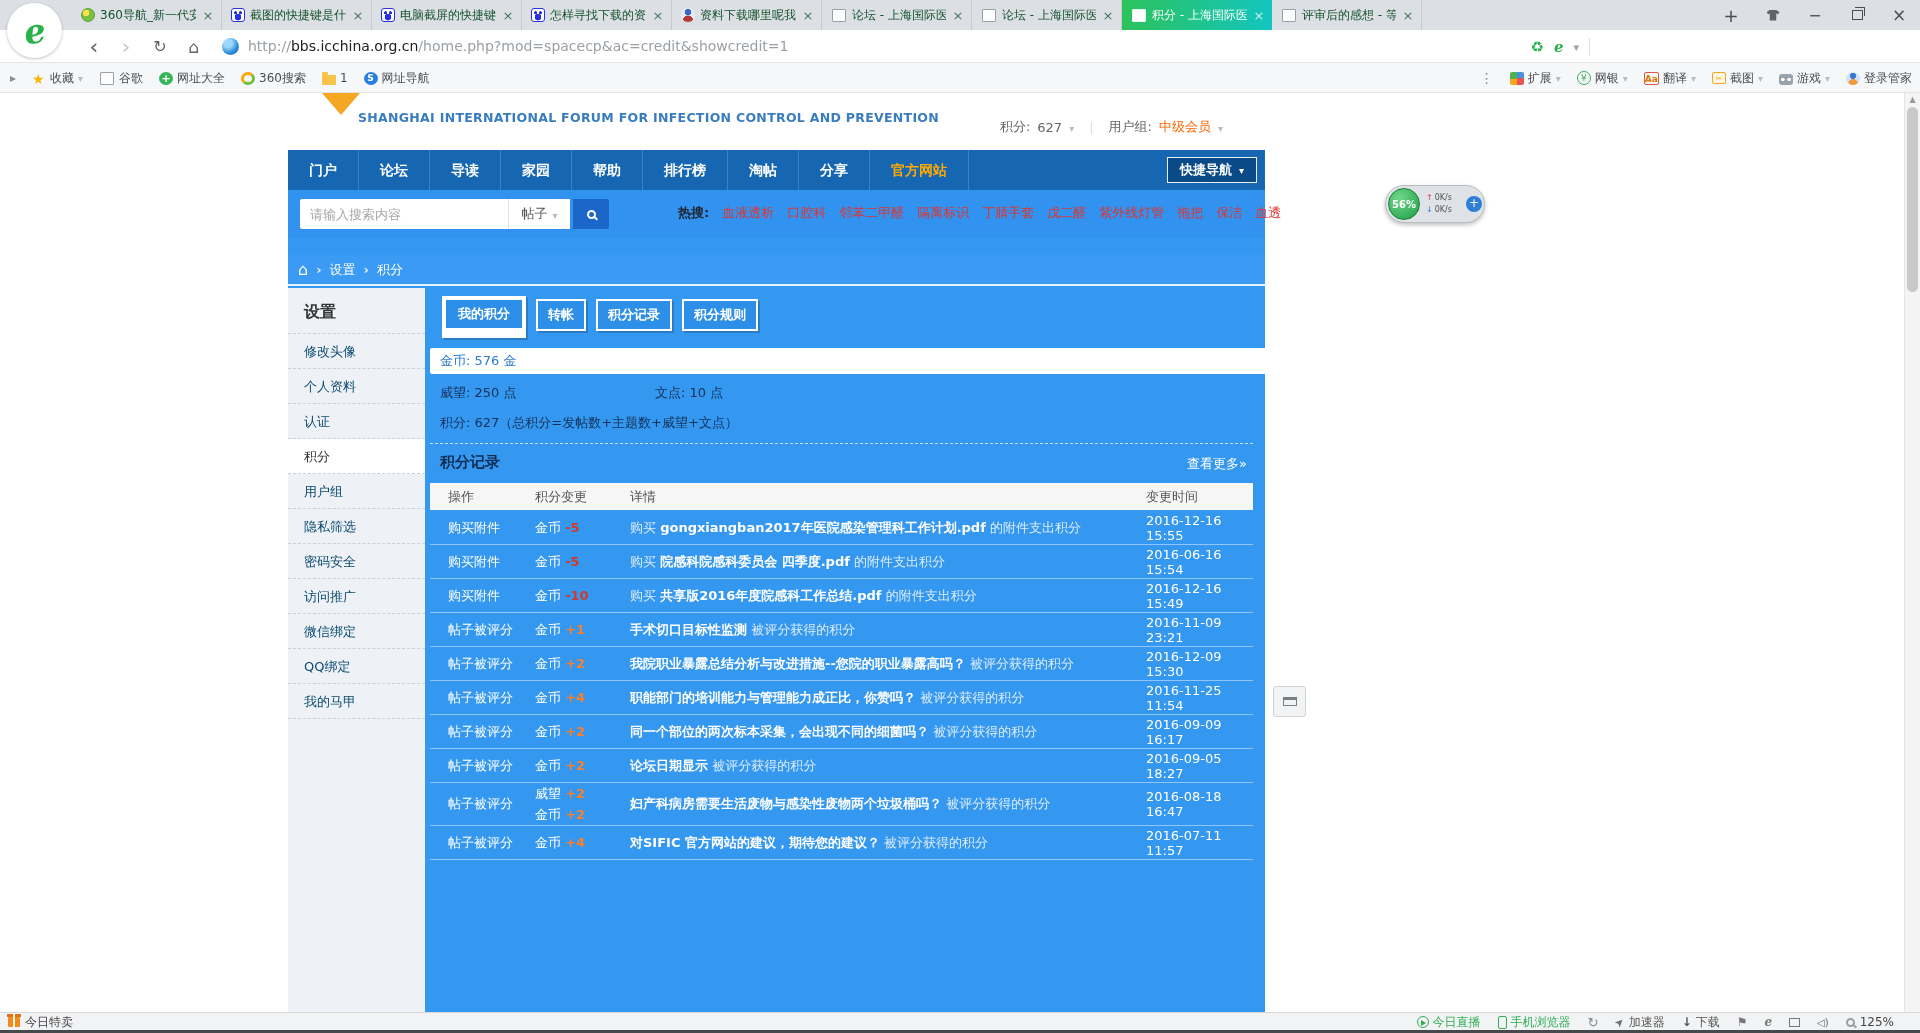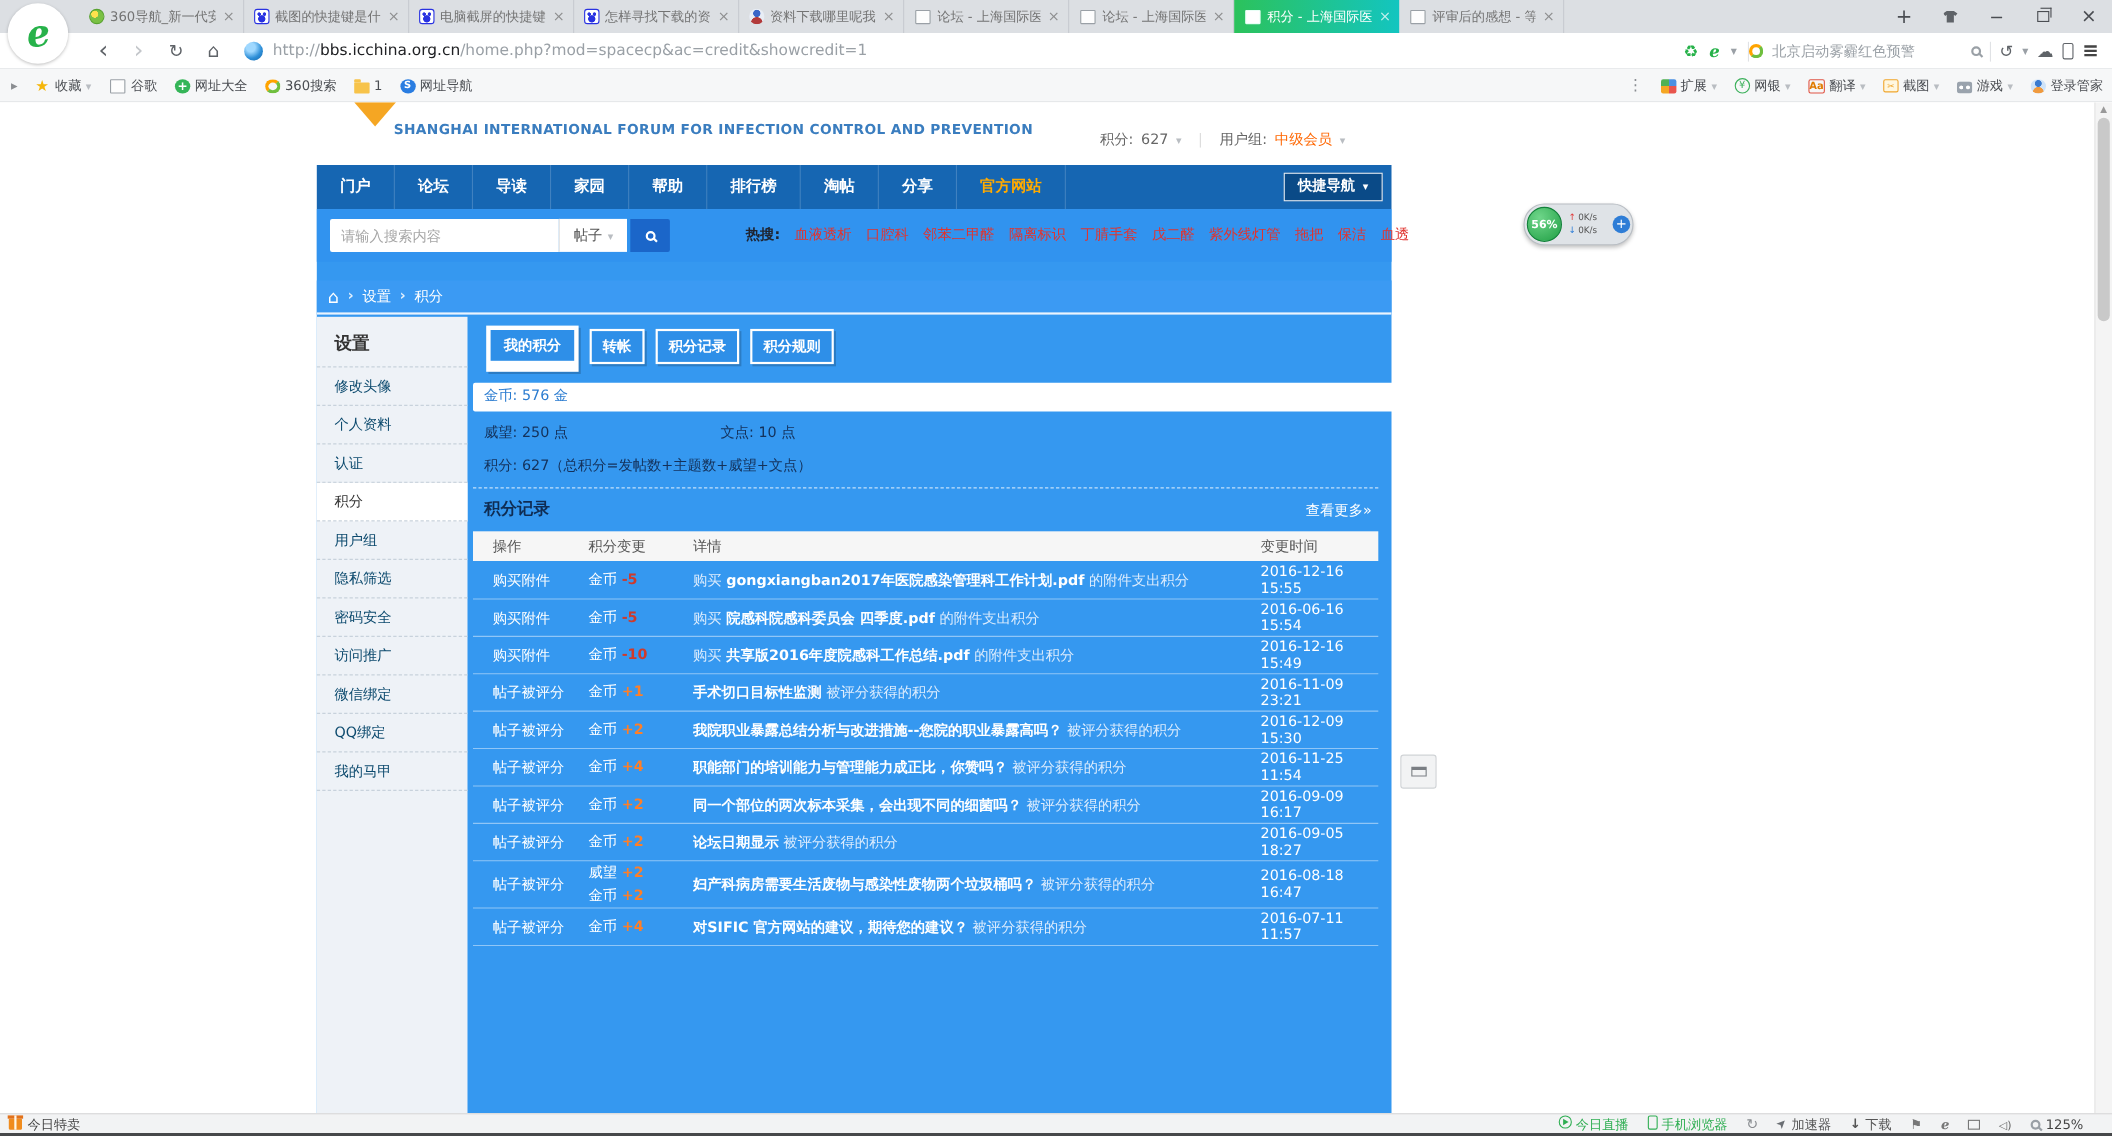--- a/index.html
+++ b/index.html
@@ -4,21 +4,21 @@
 <style>
   * { margin:0; padding:0; box-sizing:border-box; }
   html,body { width:1920px; height:1033px; overflow:hidden;
     font-family:"DejaVu Sans","Liberation Sans",sans-serif; font-size:13px; }
   body { position:relative; background:#fff; }
 
   
   #tabbar { position:absolute; left:0; top:0; width:1920px; height:30px; background:#dcdfe3; }
   #tabs { position:absolute; left:72px; top:0; height:30px; display:flex; }
   .tab { width:150px; height:30px; display:flex; align-items:center; gap:5px; padding:0 6px 0 9px;
-         border-right:1px solid #c7cad0; color:#737373; font-size:12px; cursor:default; }
+         border-right:1px solid #c7cad0; color:#14532d; font-size:12px; cursor:default; }
   .tab.active { background:linear-gradient(90deg,#2cc25b,#13c5c0); color:#fff; border-right:none; }
   .tabtitle { flex:1; white-space:nowrap; overflow:hidden; }
   .tabclose { width:14px; text-align:center; color:inherit; opacity:.75; font-size:13px; }
   .tabclose::before { content:"×"; }
   .tabicon { width:14px; height:14px; flex:0 0 14px; display:inline-block; position:relative; }
   .ic-360 { border-radius:50%; background:radial-gradient(circle at 35% 32%,#ffe14d 0 28%,#7ac143 30% 100%); border:1px solid #58a22f; }
   .ic-baidu { border-radius:3px; background-color:#fff; border:1px solid #2932e1;
     background-image:radial-gradient(circle at 30% 32%,#2932e1 1.3px,transparent 1.9px),
                      radial-gradient(circle at 70% 32%,#2932e1 1.3px,transparent 1.9px),
                      radial-gradient(circle at 50% 68%,#2932e1 3px,transparent 3.6px); }
@@ -187,21 +187,21 @@
   #scroll-up::before { content:"▲"; }
   #scroll-thumb { position:absolute; top:14px; left:2px; width:11px; height:185px; background:#c9c9c9; border-radius:6px; }
 
   
   #statusbar { position:absolute; left:0; bottom:3px; width:1920px; height:18px; background:#f2f3f4; border-top:1px solid #d8d8d8; }
   #status-left { position:absolute; left:8px; top:0; height:18px; display:flex; align-items:center; gap:5px; color:#444; font-size:12px; }
   .ic-gift { width:12px; height:10px; background:#f08c1e; position:relative; border-radius:1px; }
   .ic-gift::before { content:""; position:absolute; left:-1px; top:-3px; width:14px; height:3px; background:#e2711a; }
   .ic-gift::after { content:""; position:absolute; left:5px; top:-3px; width:2px; height:13px; background:#fff7e8; }
   #status-right { position:absolute; right:26px; top:0; height:18px; display:flex; align-items:center; gap:17px; font-size:12px; color:#555; }
-  .st-item { display:flex; gap:4px; }
+  .st-item { display:flex; align-items:center; gap:4px; }
   .st-item.green { color:#2fae52; }
   .ic-play { width:12px; height:12px; border:1px solid #2fae52; border-radius:50%; position:relative; }
   .ic-play::before { content:""; position:absolute; left:3.5px; top:2.5px; border-left:5px solid #2fae52; border-top:3px solid transparent; border-bottom:3px solid transparent; }
   .ic-phone-g { width:9px; height:13px; border:1px solid #2fae52; border-radius:2px; }
   .ic-boost::before { content:"↻"; color:#8a8d91; font-size:13px; }
   .ic-rocket::before { content:"➤"; display:inline-block; transform:rotate(-45deg); color:#6a6e73; font-size:11px; }
   .ic-down::before { content:"↓"; font-weight:bold; color:#555; }
   .ic-flag::before { content:"⚑"; color:#777; }
   .ic-e-status { font-family:"DejaVu Serif","Liberation Serif",serif; font-style:italic; font-weight:bold; color:#777; }
   .ic-win { width:11px; height:9px; border:1px solid #777; }
@@ -282,32 +282,20 @@
   <div class="navbtn b-reload" style="left:146px"></div>
   <div class="navbtn b-home" style="left:180px"></div>
   <div id="favicon"></div>
   <div id="urltext"><span>http://</span><span class="domain">bbs.icchina.org.cn</span><span>/home.php?mod=spacecp&amp;ac=credit&amp;showcredit=1</span></div>
   <div id="addr-right">
     <span class="ic-recycle"></span>
     <span class="ic-e-small">e</span>
     <span class="ic-caret-dn"></span>
     <span class="vsep"></span>
   </div>
-  <div id="addr-search">
-    <span class="ic-ring360"></span>
-    <span id="searchtext">北京启动雾霾红色预警</span>
-    <span class="mag"></span>
-    <span class="vsep"></span>
-    <span class="ic-undo"></span>
-    <span class="ic-caret-dn"></span>
-    <span class="ic-cloud"></span>
-    <span class="ic-phone-o"></span>
-    <span class="ic-menu"></span>
-    <span style="width:4px"></span>
-  </div>
 </div>
 
 <div id="bkbar">
   <div id="bk-left">
     <span class="ic-expand"></span>
   <span class="bk-item">
         <span class="tabicon ic-star"></span>
         <span>收藏</span>
         <span class="smallcaret"></span>
       </span>

